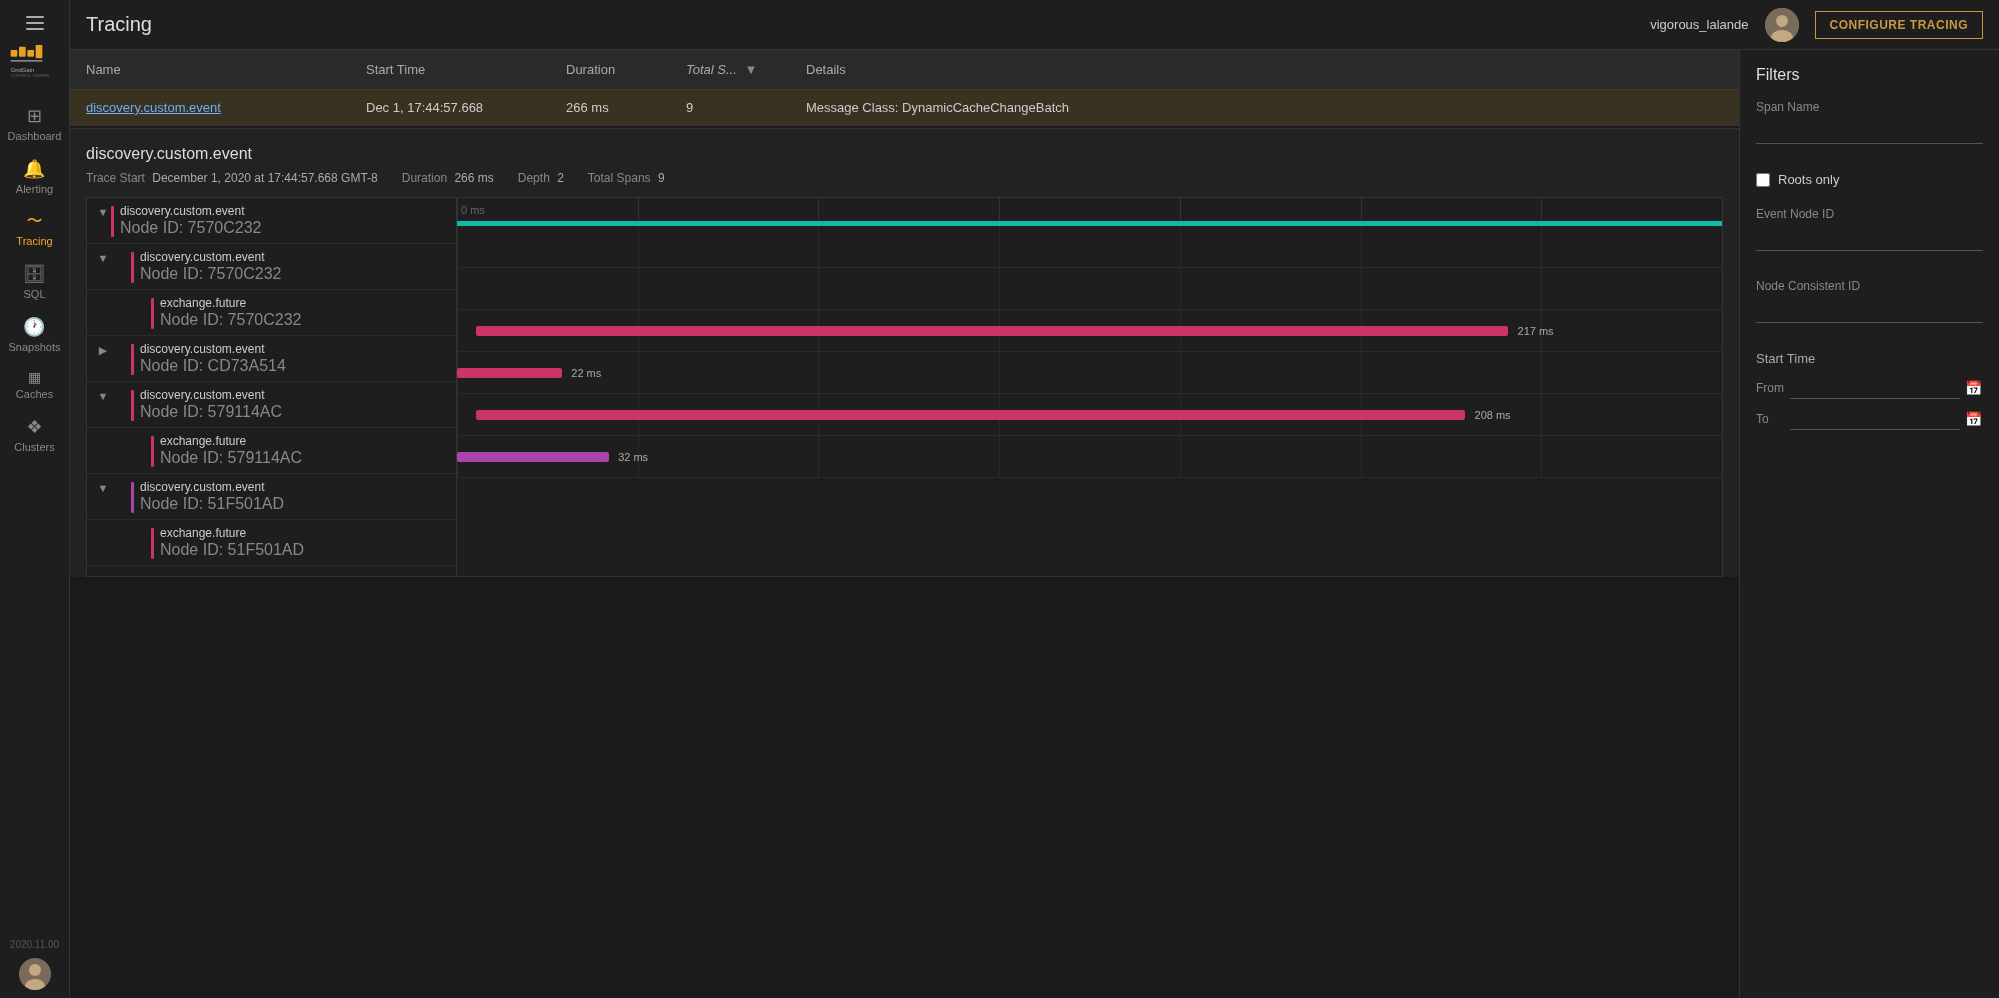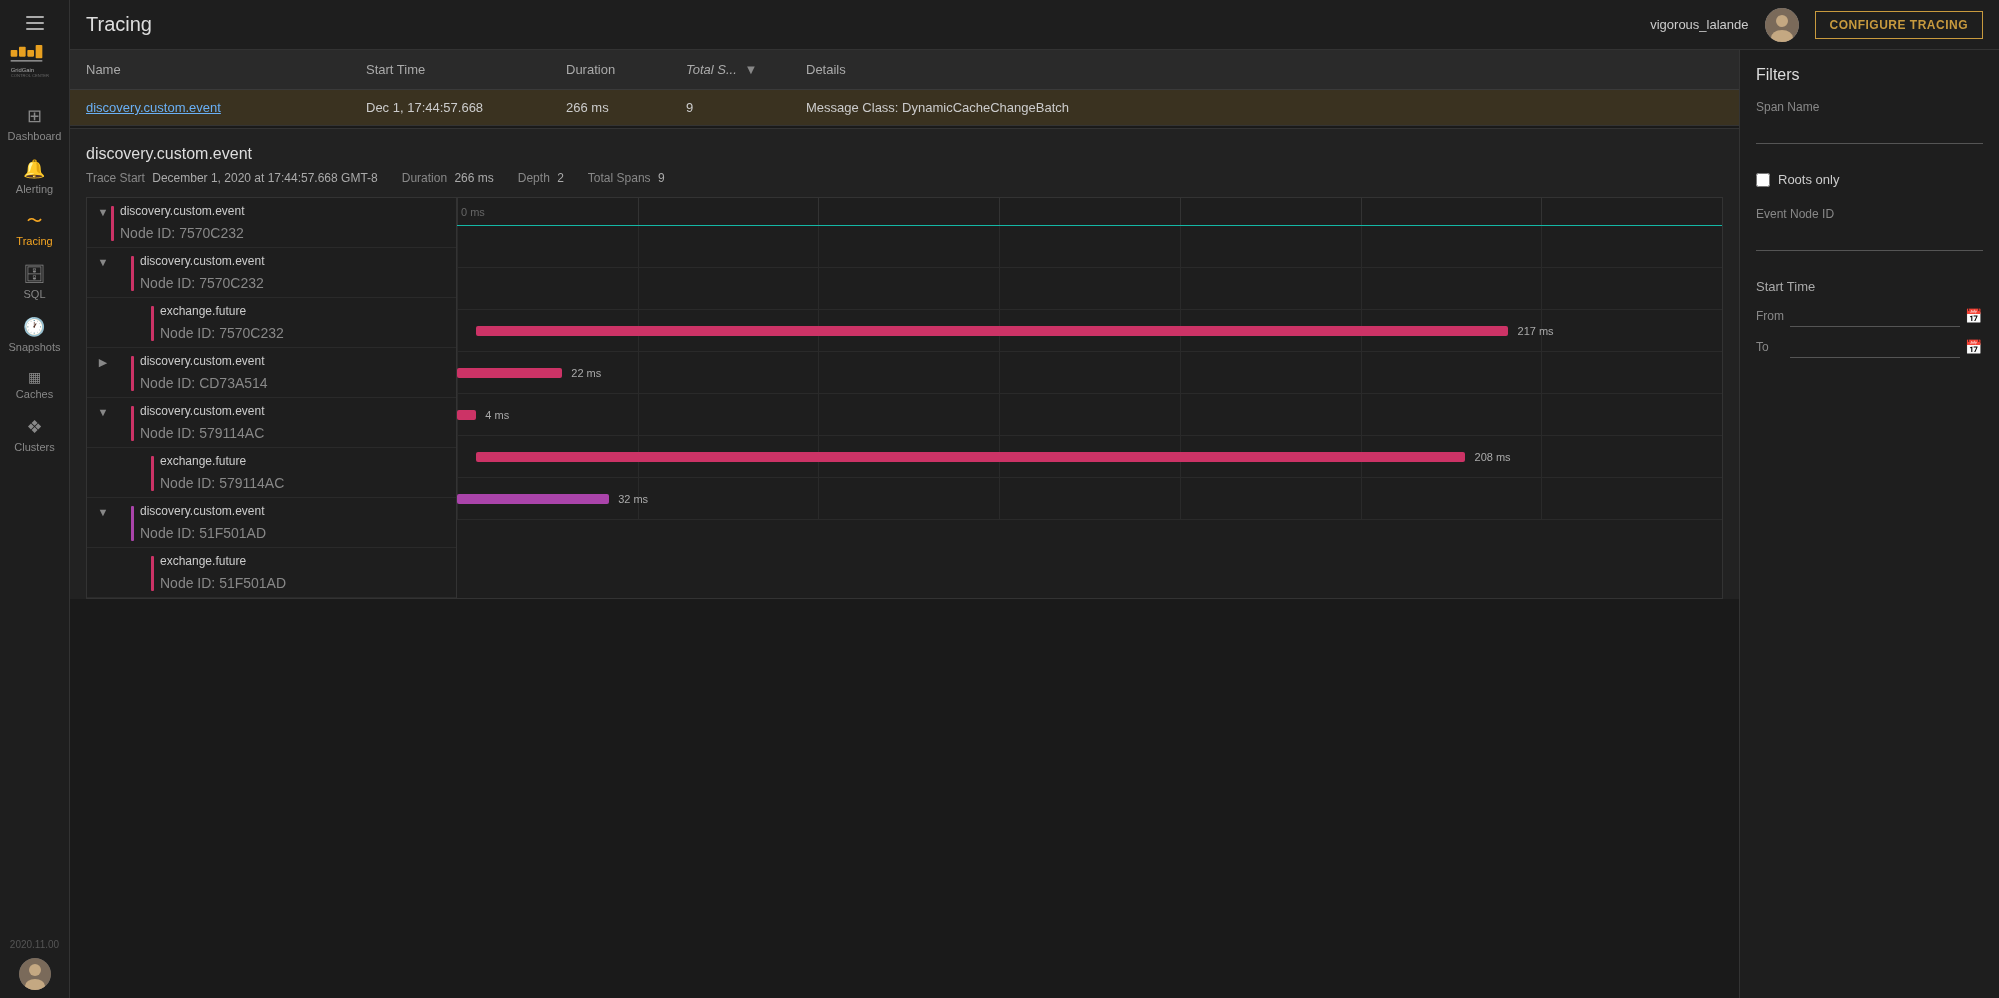--- a/index.html
+++ b/index.html
@@ -188,32 +188,32 @@
       text-align: center;
     }
     .span-indent { flex-shrink: 0; }
     .span-bar-indicator {
       width: 3px; flex-shrink: 0; margin-right: 6px; margin-top: 2px;
       border-radius: 1px;
       align-self: stretch;
     }
     .span-info { flex: 1; min-width: 0; }
     .span-name { color: #ccc; font-size: 12px; font-weight: 500; }
-    .span-node { color: #888; font-size: 14px; margin-top: 7px; }
+    .span-node { color: #888; font-size: 16px; margin-top: 1px; }
 
     
     .timeline-area {
       flex: 1;
       position: relative;
       overflow: hidden;
     }
     .timeline-ruler {
       height: 28px;
       display: flex;
-      border-bottom: 1px solid #14b8a6;
+      border-bottom: 5px solid #14b8a6;
       position: relative;
     }
     .ruler-tick {
       position: absolute;
       top: 0; bottom: 0;
       display: flex;
       align-items: center;
       color: #666;
       font-size: 11px;
       padding-left: 3px;
@@ -589,31 +589,20 @@
                   <div class="timeline-span-label" style="left: 8.8%;">22 ms</div>
                 </div>
                 <div class="timeline-row">
                   <div class="timeline-grid-line" style="left: 0%;"></div>
                   <div class="timeline-grid-line" style="left: 14.28%;"></div>
                   <div class="timeline-grid-line" style="left: 28.57%;"></div>
                   <div class="timeline-grid-line" style="left: 42.86%;"></div>
                   <div class="timeline-grid-line" style="left: 57.14%;"></div>
                   <div class="timeline-grid-line" style="left: 71.43%;"></div>
                   <div class="timeline-grid-line" style="left: 85.71%;"></div>
-                  <div class="timeline-span-bar" style="left: 0%; width: 1.5%; background: rgb(204, 51, 102);"></div>
-                  <div class="timeline-span-label" style="left: 2%;">4 ms</div>
-                </div>
-                <div class="timeline-row">
-                  <div class="timeline-grid-line" style="left: 0%;"></div>
-                  <div class="timeline-grid-line" style="left: 14.28%;"></div>
-                  <div class="timeline-grid-line" style="left: 28.57%;"></div>
-                  <div class="timeline-grid-line" style="left: 42.86%;"></div>
-                  <div class="timeline-grid-line" style="left: 57.14%;"></div>
-                  <div class="timeline-grid-line" style="left: 71.43%;"></div>
-                  <div class="timeline-grid-line" style="left: 85.71%;"></div>
                   <div class="timeline-span-bar" style="left: 1.5%; width: 78.2%; background: rgb(204, 51, 102);"></div>
                   <div class="timeline-span-label" style="left: 80.2%;">208 ms</div>
                 </div>
                 <div class="timeline-row">
                   <div class="timeline-grid-line" style="left: 0%;"></div>
                   <div class="timeline-grid-line" style="left: 14.28%;"></div>
                   <div class="timeline-grid-line" style="left: 28.57%;"></div>
                   <div class="timeline-grid-line" style="left: 42.86%;"></div>
                   <div class="timeline-grid-line" style="left: 57.14%;"></div>
                   <div class="timeline-grid-line" style="left: 71.43%;"></div>
@@ -639,20 +628,24 @@
       <div class="roots-only-row">
         <input type="checkbox" class="roots-checkbox" style="">
         <label class="roots-label">Roots only</label>
       </div>
 
       <div class="filter-group">
         <label class="filter-label">Event Node ID</label>
         <input class="filter-input" type="text" placeholder="" style="">
       </div>
 
+      <div class="filter-group">
+        <label class="filter-label">Node Consistent ID</label>
+        <input class="filter-input" type="text" placeholder="" style="">
+      </div>
 
       <div class="filter-group">
         <div class="filter-section-title">Start Time</div>
         <div class="date-input-row">
           <span class="date-field-label">From</span>
           <input class="date-input" type="text" placeholder="" style="">
           <span class="calendar-icon">📅</span>
         </div>
         <div class="date-input-row">
           <span class="date-field-label">To</span>

